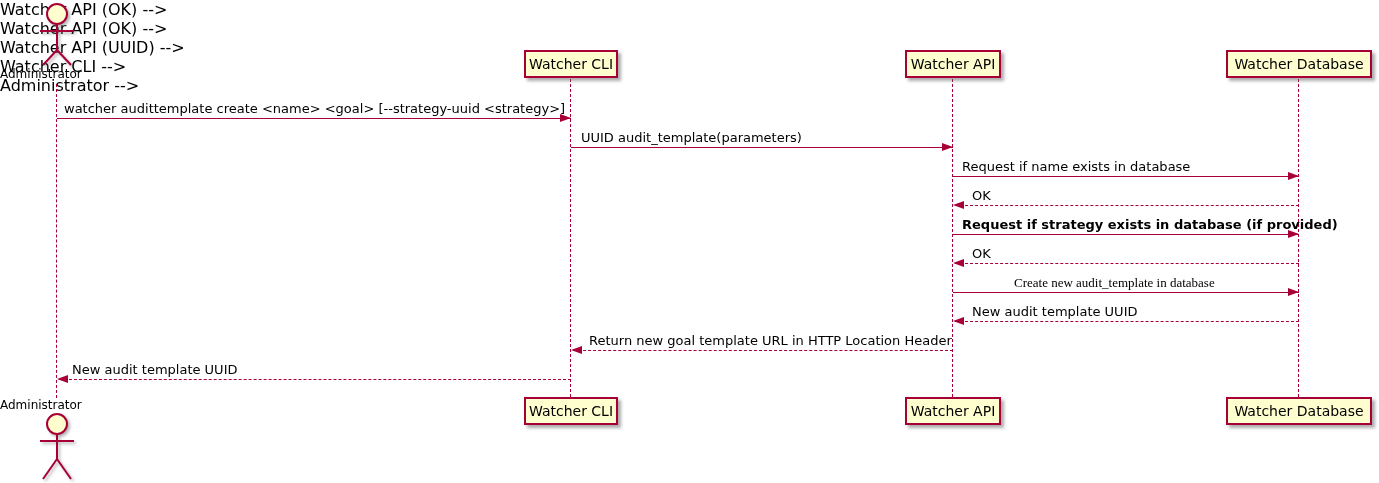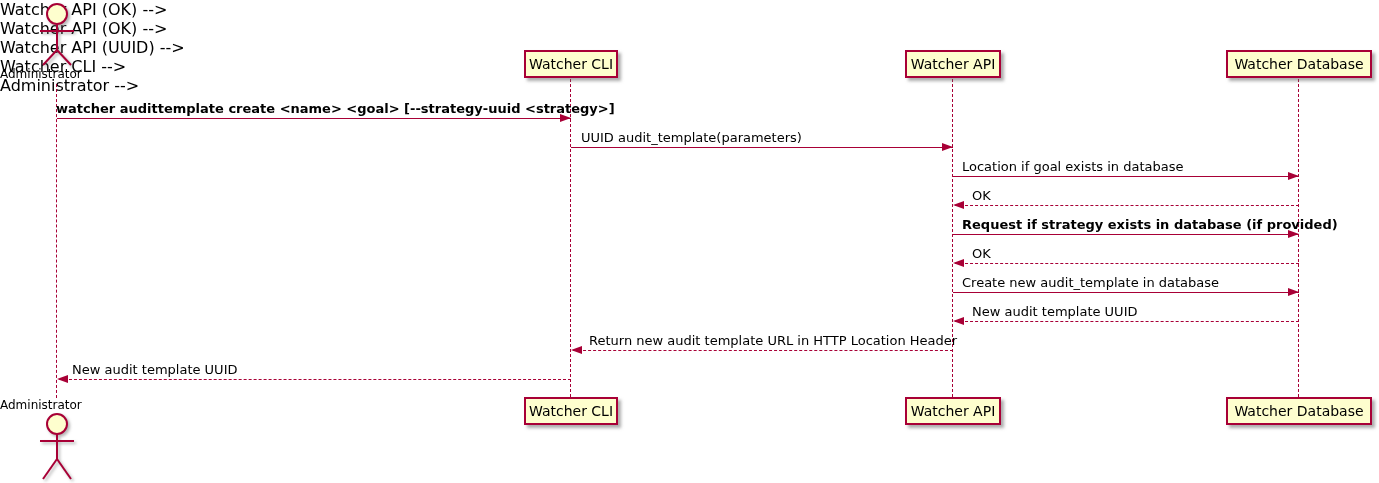--- a/index.html
+++ b/index.html
@@ -93,35 +93,35 @@
   <div class="participant-box" style="left:905px; top:50px; width:96px;">
     <span>Watcher API</span>
   </div>
   <div class="participant-box" style="left:1226px; top:50px; width:146px;">
     <span>Watcher Database</span>
   </div>
 
   
   
   <div>
-    <div class="msg-label" style="left:56px; top:101px;font-weight:bold;">watcher audittemplate create &lt;name&gt; &lt;goal&gt; [--strategy-uuid &lt;strategy&gt;]</div>
+    <div class="msg-label" style="left:64px; top:101px;">watcher audittemplate create &lt;name&gt; &lt;goal&gt; [--strategy-uuid &lt;strategy&gt;]</div>
     <div class="msg-line solid" style="left:57px; top:118px; width:514px;"></div>
     <div class="arrowhead right" style="left:560px; top:114px;"></div>
   </div>
 
   
   <div>
     <div class="msg-label" style="left:581px; top:130px;">UUID audit_template(parameters)</div>
     <div class="msg-line solid" style="left:571px; top:147px; width:382px;"></div>
     <div class="arrowhead right" style="left:942px; top:143px;"></div>
   </div>
 
   
   <div>
-    <div class="msg-label" style="left:962px; top:159px;">Location if goal exists in database</div>
+    <div class="msg-label" style="left:962px; top:159px;">Request if name exists in database</div>
     <div class="msg-line solid" style="left:953px; top:176px; width:346px;"></div>
     <div class="arrowhead right" style="left:1288px; top:172px;"></div>
   </div>
 
    Watcher API (OK) --&gt;
   <div>
     <div class="msg-label" style="left:972px; top:188px;">OK</div>
     <div class="msg-line dashed" style="left:955px; top:205px; width:344px;"></div>
     <div class="arrowhead left" style="left:953px; top:201px;"></div>
   </div>
@@ -135,35 +135,35 @@
 
    Watcher API (OK) --&gt;
   <div>
     <div class="msg-label" style="left:972px; top:246px;">OK</div>
     <div class="msg-line dashed" style="left:955px; top:263px; width:344px;"></div>
     <div class="arrowhead left" style="left:953px; top:259px;"></div>
   </div>
 
   
   <div>
-    <div class="msg-label" style="left:962px; top:275px;">Create new audit_template in database</div>
+    <div class="msg-label" style="left:1014px; top:275px;font-family:Liberation Serif, serif;">Create new audit_template in database</div>
     <div class="msg-line solid" style="left:953px; top:292px; width:346px;"></div>
     <div class="arrowhead right" style="left:1288px; top:288px;"></div>
   </div>
 
    Watcher API (UUID) --&gt;
   <div>
     <div class="msg-label" style="left:972px; top:304px;">New audit template UUID</div>
     <div class="msg-line dashed" style="left:955px; top:321px; width:344px;"></div>
     <div class="arrowhead left" style="left:953px; top:317px;"></div>
   </div>
 
    Watcher CLI --&gt;
   <div>
-    <div class="msg-label" style="left:589px; top:333px;">Return new audit template URL in HTTP Location Header</div>
+    <div class="msg-label" style="left:589px; top:333px;">Return new goal template URL in HTTP Location Header</div>
     <div class="msg-line dashed" style="left:573px; top:350px; width:380px;"></div>
     <div class="arrowhead left" style="left:571px; top:346px;"></div>
   </div>
 
    Administrator --&gt;
   <div>
     <div class="msg-label" style="left:72px; top:362px;">New audit template UUID</div>
     <div class="msg-line dashed" style="left:59px; top:379px; width:512px;"></div>
     <div class="arrowhead left" style="left:57px; top:375px;"></div>
   </div>

